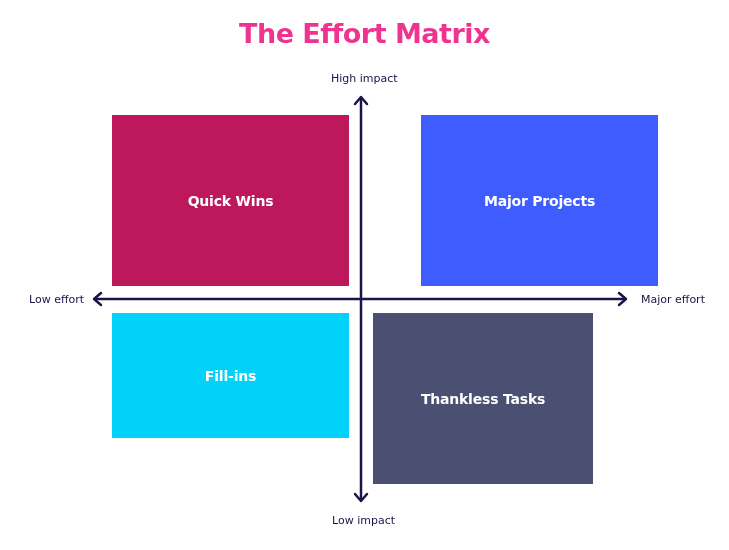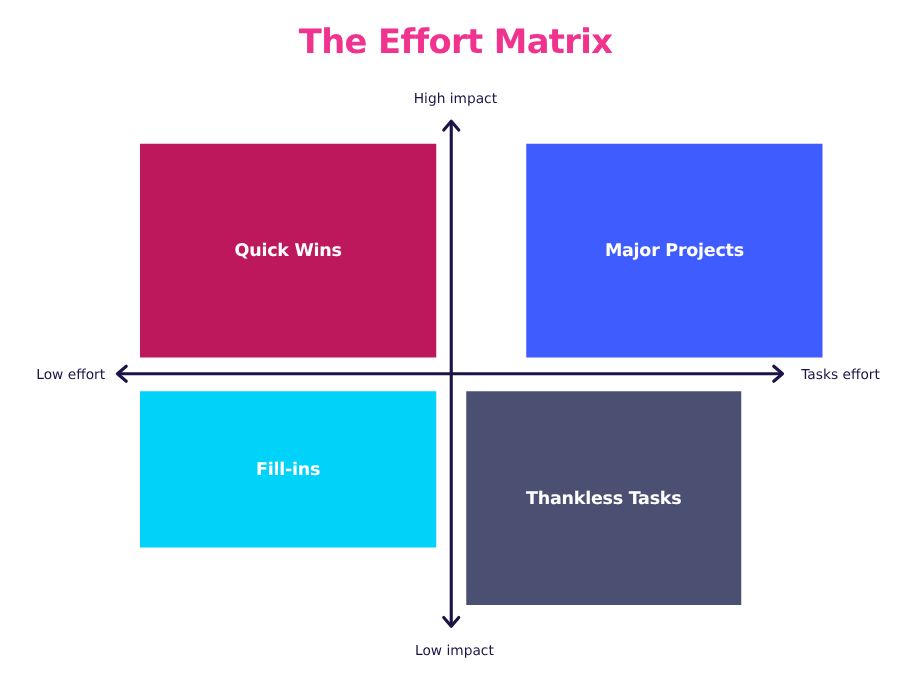--- a/index.html
+++ b/index.html
@@ -10,21 +10,21 @@
   svg.axes { position: absolute; left: 0; top: 0; }
 </style>
 </head>
 <body>
 
 <div class="title">The Effort Matrix</div>
 
 <div class="axis-label" style="left:331px; top:72px;">High impact</div>
 <div class="axis-label" style="left:332px; top:514px;">Low impact</div>
 <div class="axis-label" style="left:29px; top:293px;">Low effort</div>
-<div class="axis-label" style="left:641px; top:293px;">Tasks effort</div>
+<div class="axis-label" style="left:641px; top:293px;">Major effort</div>
 
 <div class="quad" style="left:112px; top:115px; width:237px; height:171px; background:#be185d;">
   <span>Quick Wins</span>
 </div>
 <div class="quad" style="left:373px; top:115px; width:237px; height:171px; background:#3f5cff;margin-left:48px;">
   <span>Major Projects</span>
 </div>
 <div class="quad" style="left:112px; top:313px; width:237px; height:125px; background:#00d2fa;">
   <span>Fill-ins</span>
 </div>

